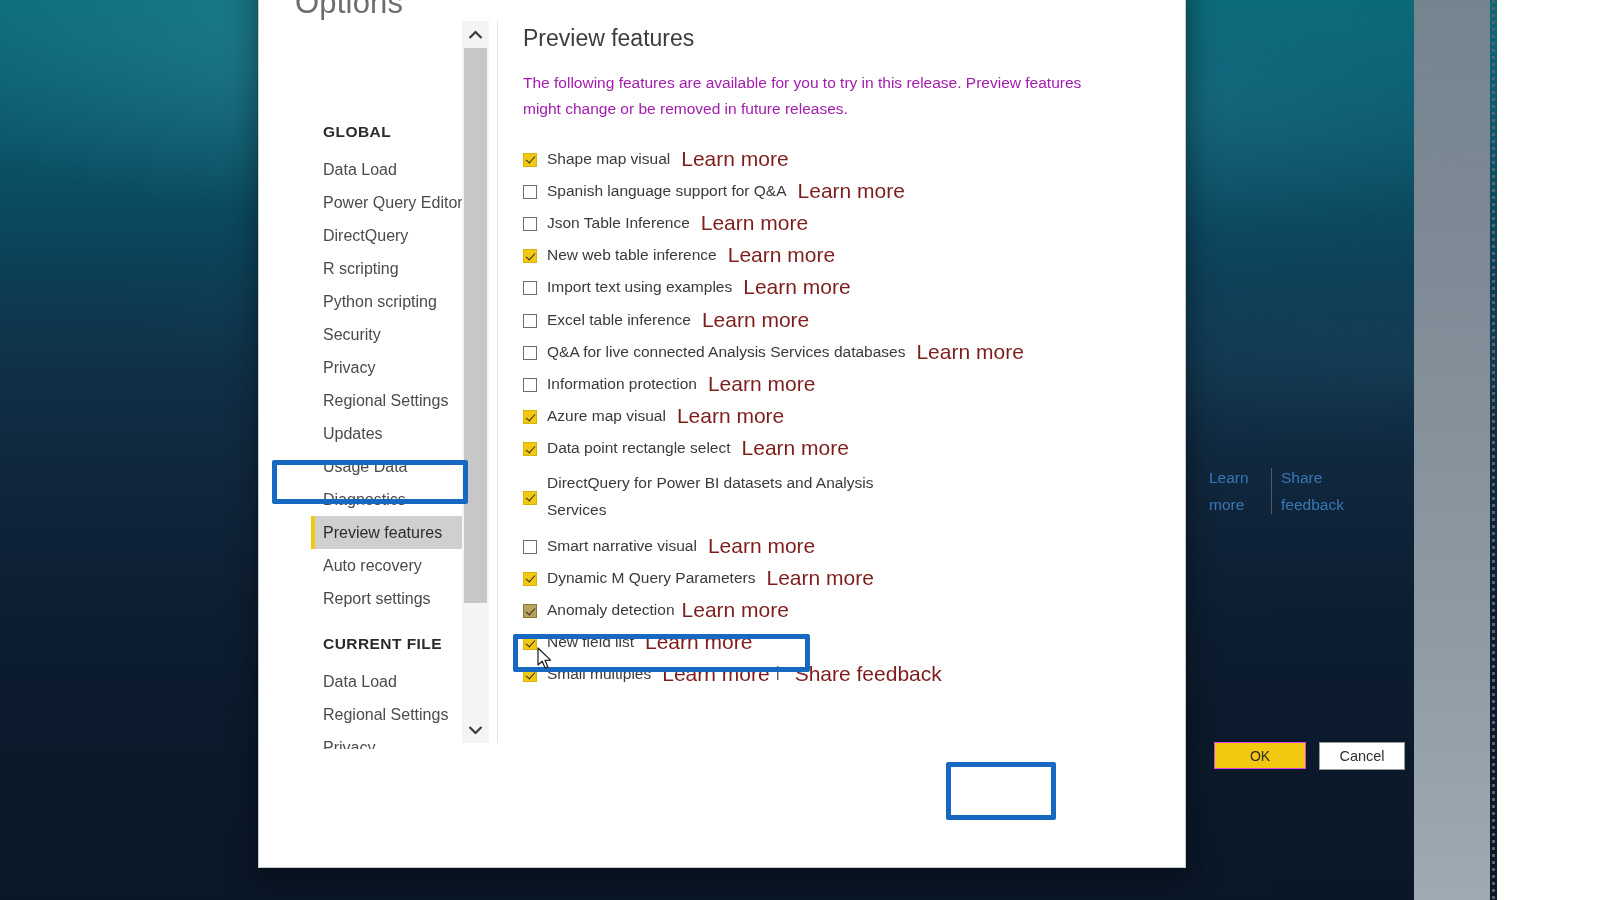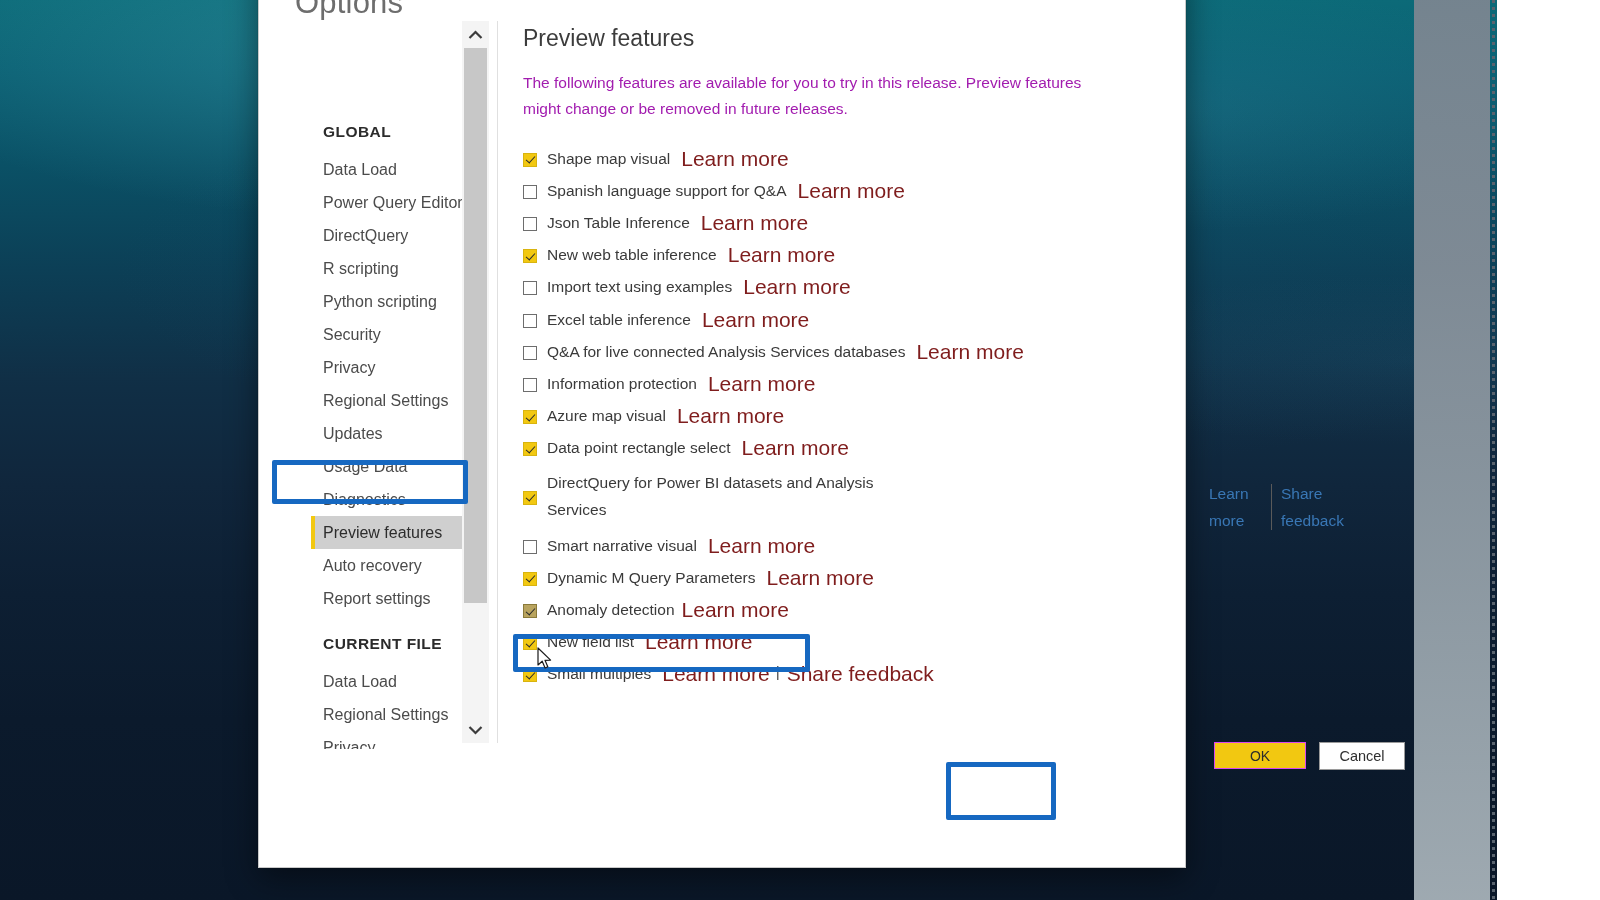--- a/index.html
+++ b/index.html
@@ -149,21 +149,21 @@
   .lnk {
     font-size:21px; color:#7f1d1d; line-height:21px;
     margin-left:11px; cursor:pointer; white-space:nowrap;
   }
   .lnk.tight { margin-left:7px; }
   .pipe { color:#4a4a4a; font-size:15.5px; margin:0 3px 0 6px; }
 
   
   #row-directquery { align-items:flex-start; }
   #dq-links {
-    position:absolute; left:688px; top:16px;
+    position:absolute; left:688px; top:0;
     display:flex; align-items:flex-start;
   }
   #dq-learn { width:62px; font-size:15.5px; color:#3977b5; line-height:27px; cursor:pointer; }
   #dq-sep { width:1px; height:46px; background:#5a5a5a; margin:4px 9px 0 0; }
   #dq-share { width:86px; font-size:15.5px; color:#3977b5; line-height:27px; cursor:pointer; }
 
   
   .hl-box {
     position:absolute; border:5px solid #1668c1; border-radius:2px;
     pointer-events:none;
@@ -389,21 +389,21 @@
       <span class="lnk">Learn more</span>
     </div>
 
     <div class="feat-row">
       <span class="feat-main">
         <span class="cb checked"></span>
         <span class="feat-label">Small multiples</span>
       </span>
       <span class="lnk">Learn more</span>
       <span class="pipe">|</span>
-      <span class="lnk" style="margin-left:4px">Share feedback</span>
+      <span class="lnk" style="margin-left:12px">Share feedback</span>
     </div>
   </div>
 
   <div id="btn-ok">OK</div>
   <div id="btn-cancel">Cancel</div>
 </div>
 
 <div class="hl-box" id="hl-nav"></div>
 <div class="hl-box" id="hl-anom"></div>
 <div class="hl-box" id="hl-ok"></div>

